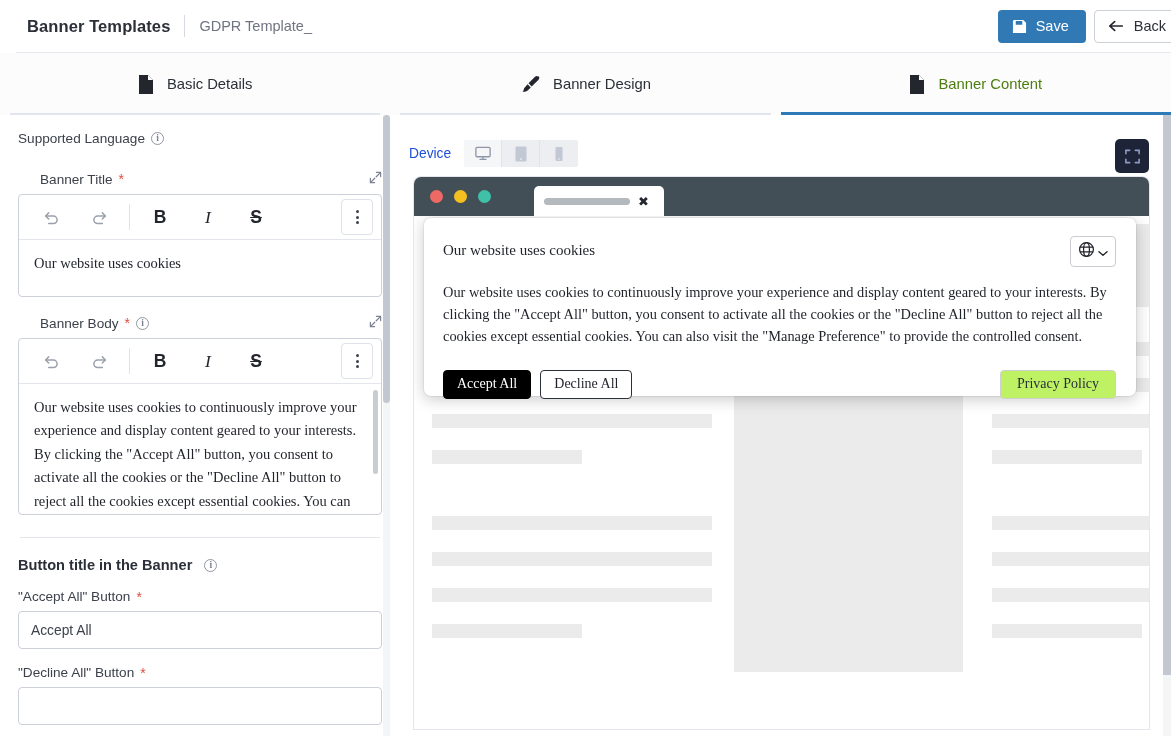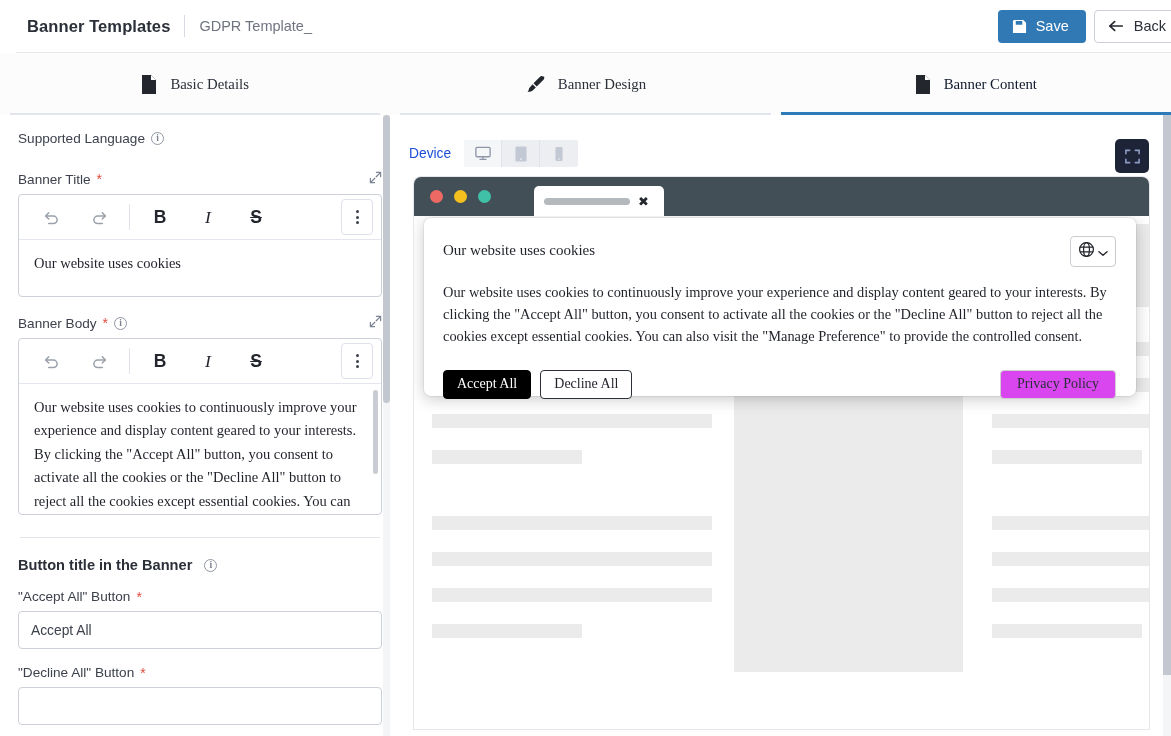--- a/index.html
+++ b/index.html
@@ -50,26 +50,26 @@
   .tabstrip {
     position: absolute; top: 53px; left: 0; width: 1171px; height: 62px;
     background: #fcfcfd;
     display: flex;
   }
   .tab {
     flex: 1; display: flex; align-items: center; justify-content: center;
     gap: 13px; font-size: 14.8px; color: #2b2f38; cursor: pointer;
     position: relative; height: 62px;
   }
-  .tab .tlabel { line-height: 1; font-family: Liberation Serif, serif; }
+  .tab .tlabel { line-height: 1; }
   .tab::after {
     content: ""; position: absolute; left: 10px; right: 10px; bottom: 0;
     height: 2px; background: #e2e5ed;
   }
-  .tab.active { color: #0f172a; }
+  .tab.active { color: #4d7c0f; }
   .tab.active::after { height: 3px; background: #2f7ab8; left: 0; right: 0; }
 
   
   .body-area {
     position: absolute; top: 115px; left: 0; width: 1171px; height: 621px;
     background: #fff;
   }
 
   
   .leftpanel {
@@ -94,21 +94,21 @@
     font-size: 13.8px; color: #3c414c; background: #fff; cursor: pointer;
     position: relative;
   }
   .caret-dn {
     margin-left: auto;
     width: 0; height: 0; border-left: 4.5px solid transparent;
     border-right: 4.5px solid transparent; border-top: 5.5px solid #4a4f59;
   }
   .sec-gap { height: 18px; }
 
-  .label-row { display: flex; align-items: center; }
+  .label-row { display: flex; align-items: center; margin-left: 22px; }
   .expand-ico { margin-left: auto; color: #7b8293; cursor: pointer; }
 
   
   .rte { border: 1px solid #ccd0d8; border-radius: 4px; background: #fff; }
   .rte-toolbar {
     height: 45px; display: flex; align-items: center; padding: 0 8px;
     border-bottom: 1px solid #e3e6ec; gap: 0;
   }
   .tb-btn {
     width: 48px; height: 36px; display: flex; align-items: center;
@@ -235,21 +235,21 @@
   }
   .cm-btnrow { display: flex; align-items: center; gap: 9px; margin-top: 22px; }
   .cbtn {
     height: 29px; border-radius: 4px; font-size: 14px;
     font-family: "Liberation Serif", serif;
     display: flex; align-items: center; justify-content: center;
     padding: 0 13px; cursor: pointer; white-space: nowrap;
   }
   .cbtn.primary { background: #000; color: #fff; border: 1px solid #000; }
   .cbtn.outline { background: #fff; color: #1f2229; border: 1px solid #2b2f38; }
-  .cbtn.muted { background: #d946ef; color: #2b2f38; border: 1px solid #cfcfcf; margin-left: auto; padding: 0 16px; }
+  .cbtn.muted { background: #bef264; color: #2b2f38; border: 1px solid #cfcfcf; margin-left: auto; padding: 0 16px; }
 
   
   .page-scrollbar {
     position: absolute; right: 0; top: 115px; width: 8px; height: 621px;
     background: #f4f5f7;
   }
   .page-scrollbar i {
     position: absolute; left: 0; top: 0; width: 8px; height: 560px;
     background: #c3c7cf;
   }

